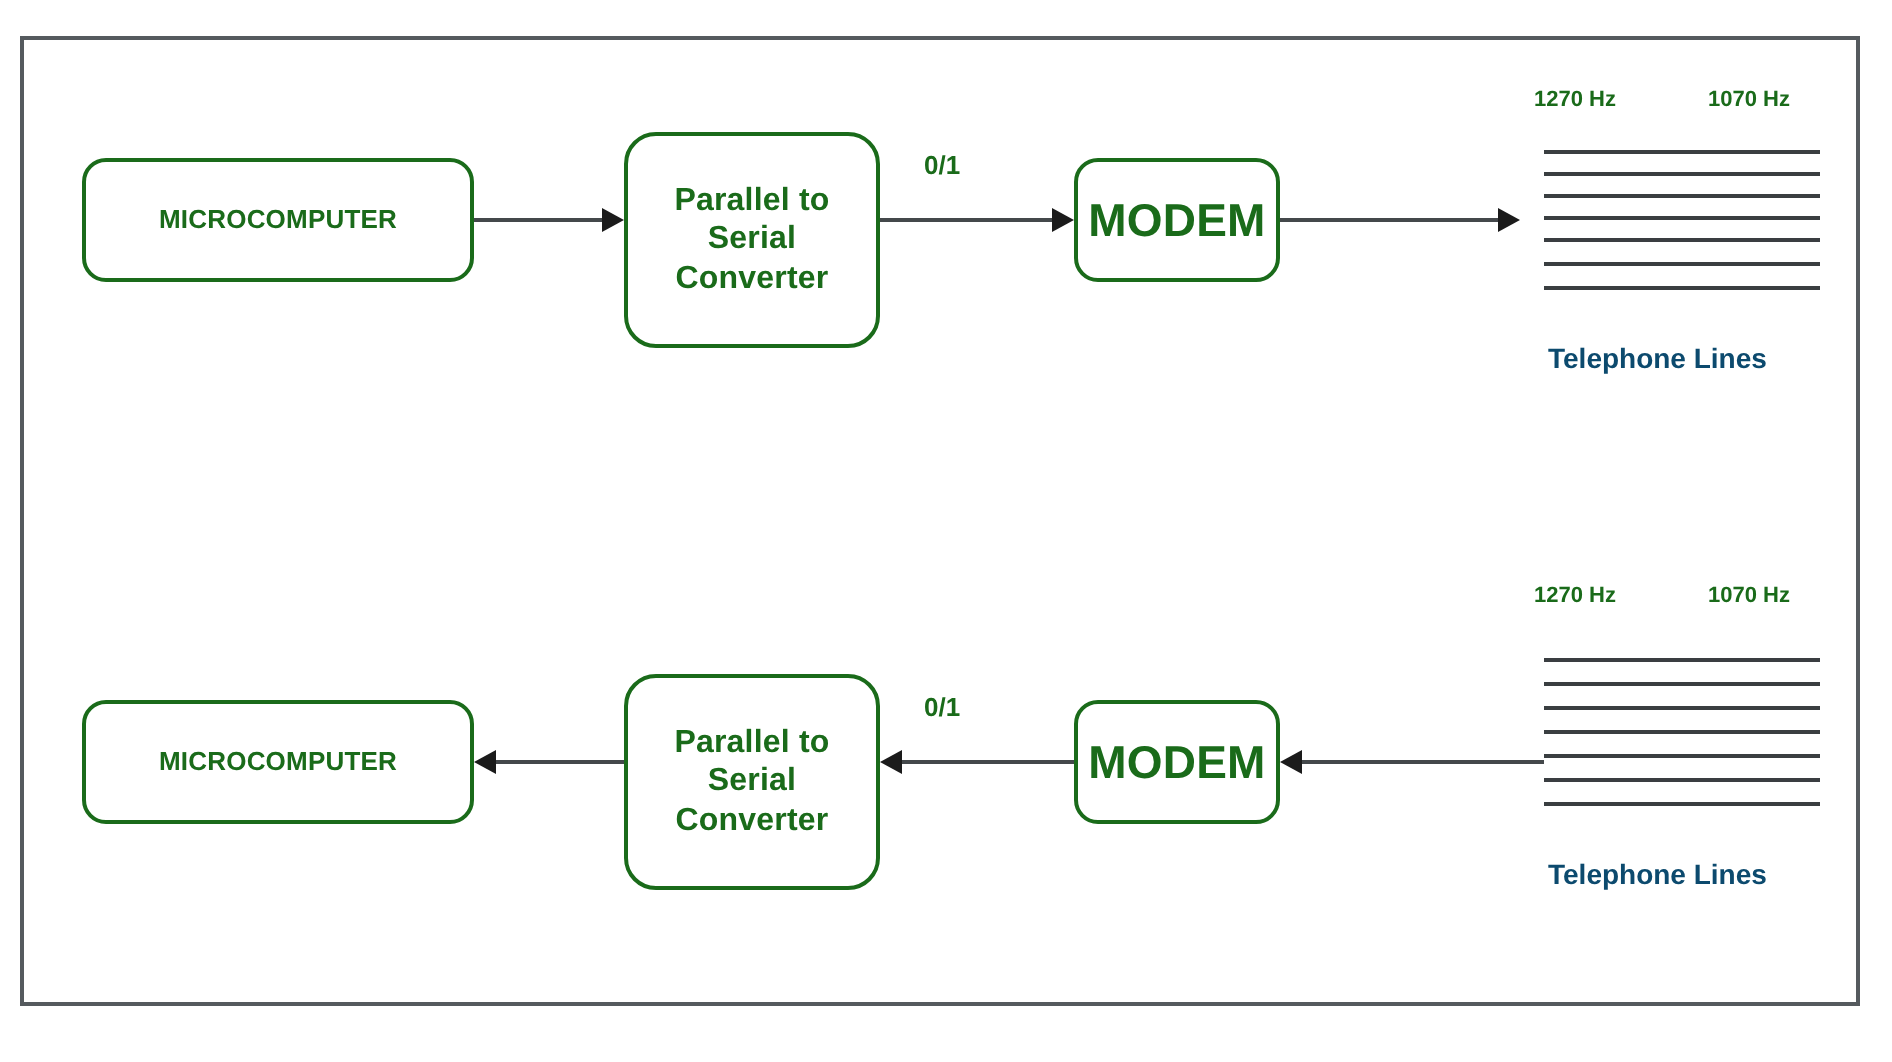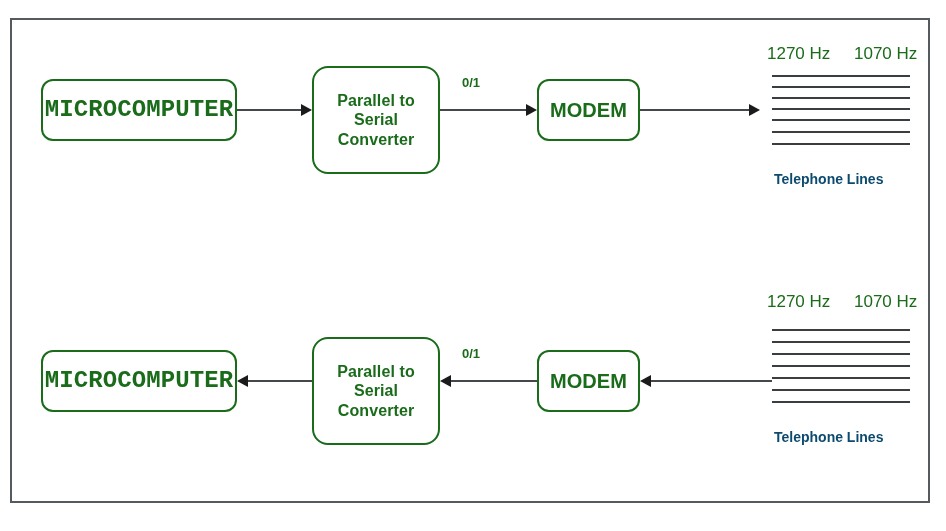--- a/index.html
+++ b/index.html
@@ -37,30 +37,29 @@
     font-weight: bold;
     display: flex;
     align-items: center;
     justify-content: center;
     text-align: center;
     line-height: 1.22;
     letter-spacing: 0.1px;
   }
   .node.wide {
     border-radius: 12px;
-    font-size: 24px;
-    font-family: Liberation Mono, monospace;
+    font-size: 13px;
   }
   .node.tall {
     border-radius: 16px;
     font-size: 16px;
   }
   .node.small {
     border-radius: 12px;
-    font-size: 20px;
+    font-size: 23px;
   }
   
   .conn {
     position: absolute;
     height: 2px;
     background: #44484b;
   }
   .arrowhead {
     position: absolute;
     width: 0;
@@ -83,22 +82,22 @@
     white-space: nowrap;
     text-align: right;
   }
   
   .tel-group {
     position: absolute;
   }
   .tel-freq {
     position: absolute;
     color: #1a6b1a;
-    font-weight: normal;
-    font-size: 17px;
+    font-weight: bold;
+    font-size: 11px;
     white-space: nowrap;
   }
   .tel-lines {
     position: absolute;
     left: 0;
   }
   .tel-line {
     position: absolute;
     left: 0;
     width: 138px;

